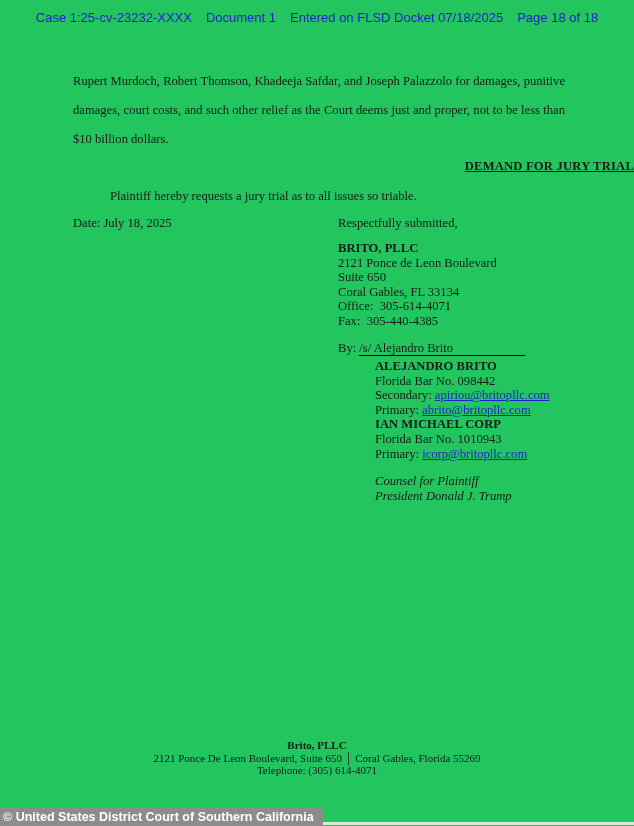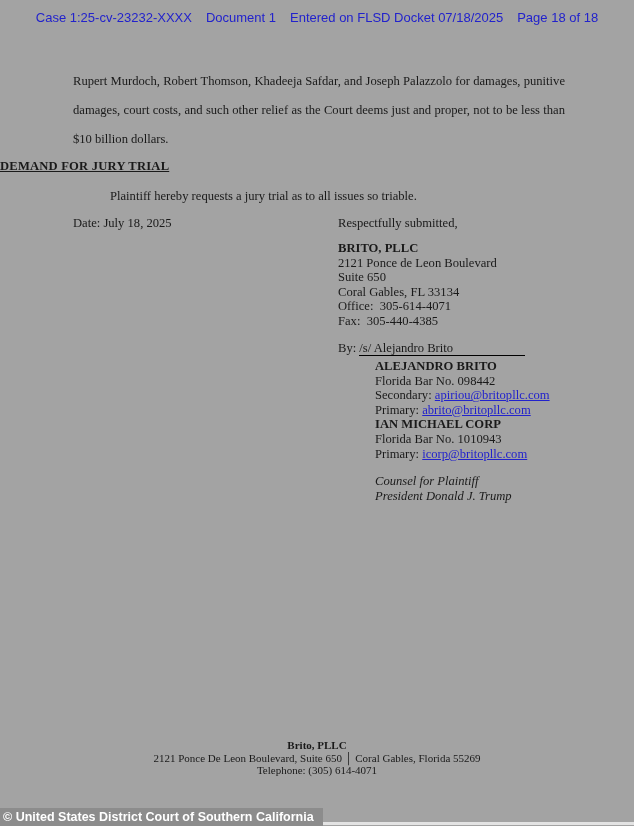--- a/index.html
+++ b/index.html
@@ -1,21 +1,21 @@
 <!DOCTYPE html>
 <html style="--header-blue: #2222cc; --link-blue: #2222cc; --watermark-bg: #8c8c8c; --watermark-fg: #ffffff;"><head>
 <meta charset="utf-8">
 <style>
   * { margin: 0; padding: 0; box-sizing: border-box; }
   html, body { background: #ffffff; }
   .page {
     position: relative;
     width: 634px;
     height: 826px;
-    background: #a3a3a3;
+    background: #22c55e;
     font-family: "Liberation Serif", serif;
     color: #1a1a1a;
     overflow: hidden;
     margin: 0 auto;
   }
   
   .docket-header {
     position: absolute;
     top: 10px; left: 0; right: 0;
     display: flex;
@@ -31,21 +31,21 @@
     position: absolute;
     top: 67px; left: 73px;
     width: 492px;
     font-size: 12.6px;
     line-height: 29px;
     text-align: justify;
   }
   .section-heading {
     position: absolute;
     top: 159px; left: 0; right: 0;
-    text-align: left;
+    text-align: right;
     font-size: 12.6px;
     font-weight: bold;
     text-decoration: underline;
     letter-spacing: 0.2px;
   }
   .jury-line {
     position: absolute;
     top: 189px; left: 110px;
     font-size: 12.6px;
   }

